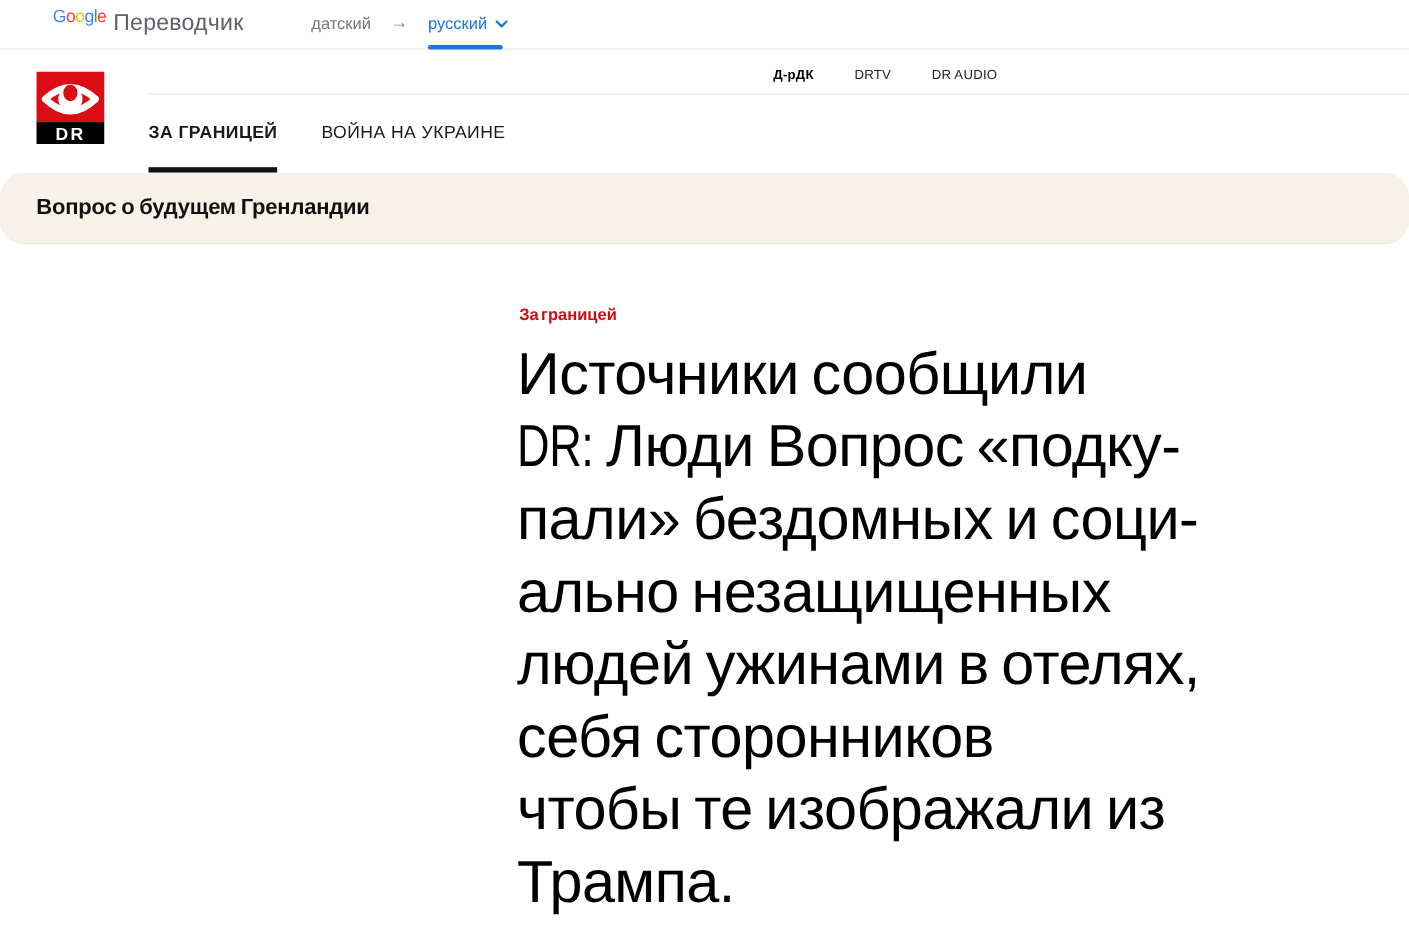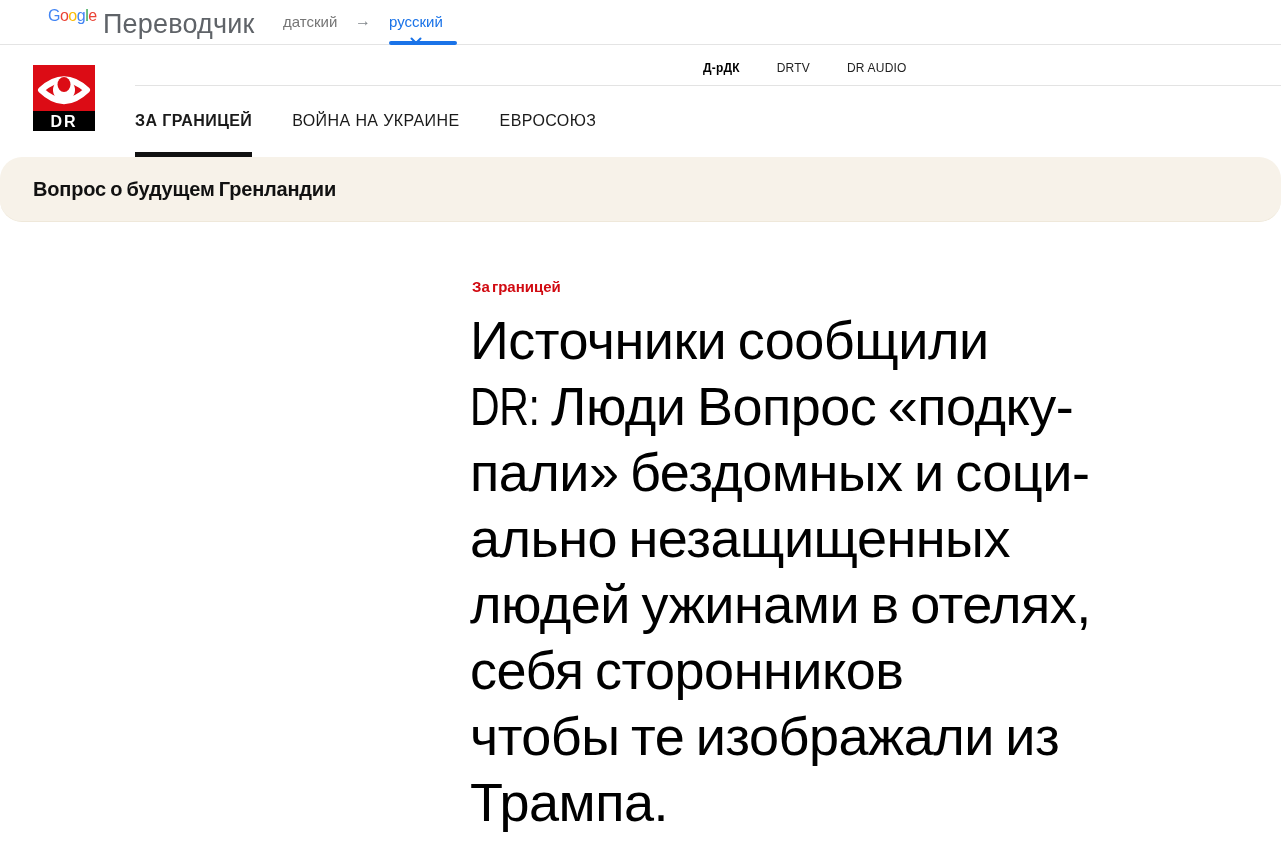--- a/index.html
+++ b/index.html
@@ -17,34 +17,34 @@
   .translate-bar {
     position:absolute; top:0; left:0; width:1281px; height:45px;
     background:#fff; border-bottom:1px solid #e4e4e4; z-index:5;
   }
   .g-logo {
     position:absolute; left:48px; top:7px;
     font-size:16px; font-weight:normal; letter-spacing:-0.5px;
   }
   .g-product {
     position:absolute; left:103px; top:9px;
-    font-size:27px; color:#5f6368; letter-spacing:0.2px;
+    font-size:21px; color:#5f6368; letter-spacing:0.2px;
   }
   .lang-src {
     position:absolute; left:283px; top:13px;
     font-size:15px; color:#757575;
   }
   .lang-arrow {
     position:absolute; left:355px; top:12px;
     font-size:16px; color:#80868b;
   }
   .lang-tgt {
     position:absolute; left:389px; top:13px;
     font-size:15px; color:var(--accent-blue);
-    display:flex; align-items:center; gap:7px;flex-direction:column;
+    display:flex; align-items:center; gap:7px;
   }
   .lang-underline {
     position:absolute; left:389px; top:41px; width:68px; height:4px;
     border-radius:3px; background:var(--accent-blue);
   }
 
   
   .dr-header {
     position:absolute; top:45px; left:0; width:1281px; height:112px; background:#fff;
   }
@@ -132,21 +132,20 @@
     <a class="active">Д-рДК</a>
     <a>DRTV</a>
     <a>DR AUDIO</a>
   </nav>
 
   <div class="header-divider"></div>
 
   <nav class="main-nav">
     <a class="main-nav-item active">ЗА ГРАНИЦЕЙ</a>
     <a class="main-nav-item">ВОЙНА НА УКРАИНЕ</a>
-    <a class="main-nav-item">ЕВРОСОЮЗ</a>
   </nav>
 </header>
 
 <div class="banner">
   <a class="banner-title">Вопрос о будущем Гренландии</a>
 </div>
 
 <main>
   <a class="article-category">За границей</a>
   <h1 class="headline">

